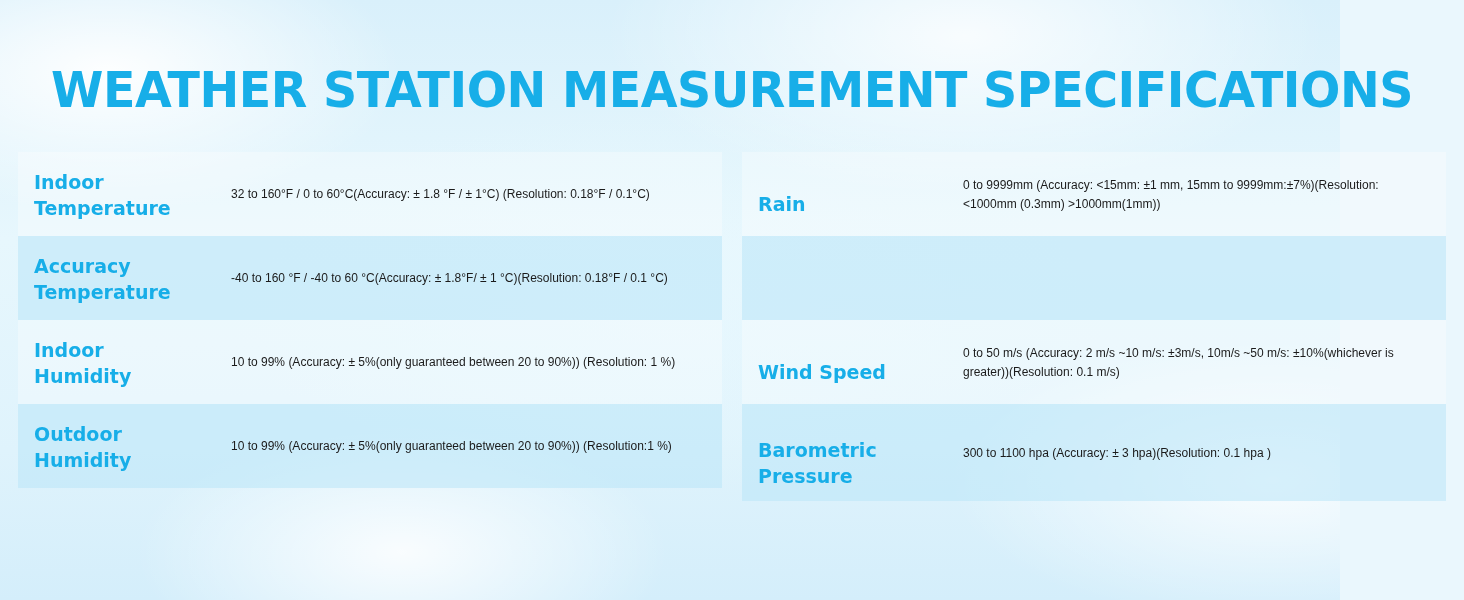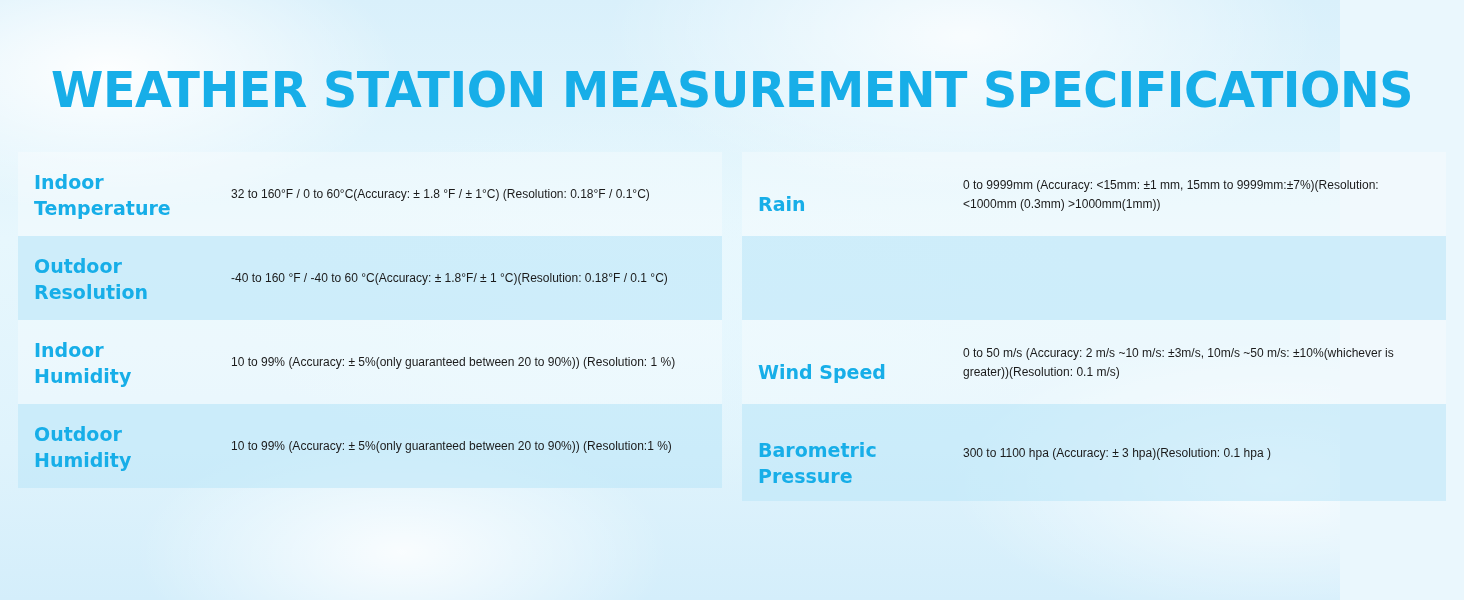--- a/index.html
+++ b/index.html
@@ -98,21 +98,21 @@
   <div class="columns">
 
     <div class="col col-left">
 
       <div class="row plain">
         <div class="label">Indoor Temperature</div>
         <div class="value">32 to 160°F / 0 to 60°C(Accuracy: ± 1.8 °F / ± 1°C) (Resolution: 0.18°F / 0.1°C)</div>
       </div>
 
       <div class="row alt">
-        <div class="label">Outdoor Resolution</div>
+        <div class="label">Accuracy Temperature</div>
         <div class="value">-40 to 160 °F / -40 to 60 °C(Accuracy: ± 1.8°F/ ± 1 °C)(Resolution: 0.18°F / 0.1 °C)</div>
       </div>
 
       <div class="row plain">
         <div class="label">Indoor Humidity</div>
         <div class="value">10 to 99% (Accuracy: ± 5%(only guaranteed between 20 to 90%)) (Resolution: 1 %)</div>
       </div>
 
       <div class="row alt">
         <div class="label">Outdoor Humidity</div>

